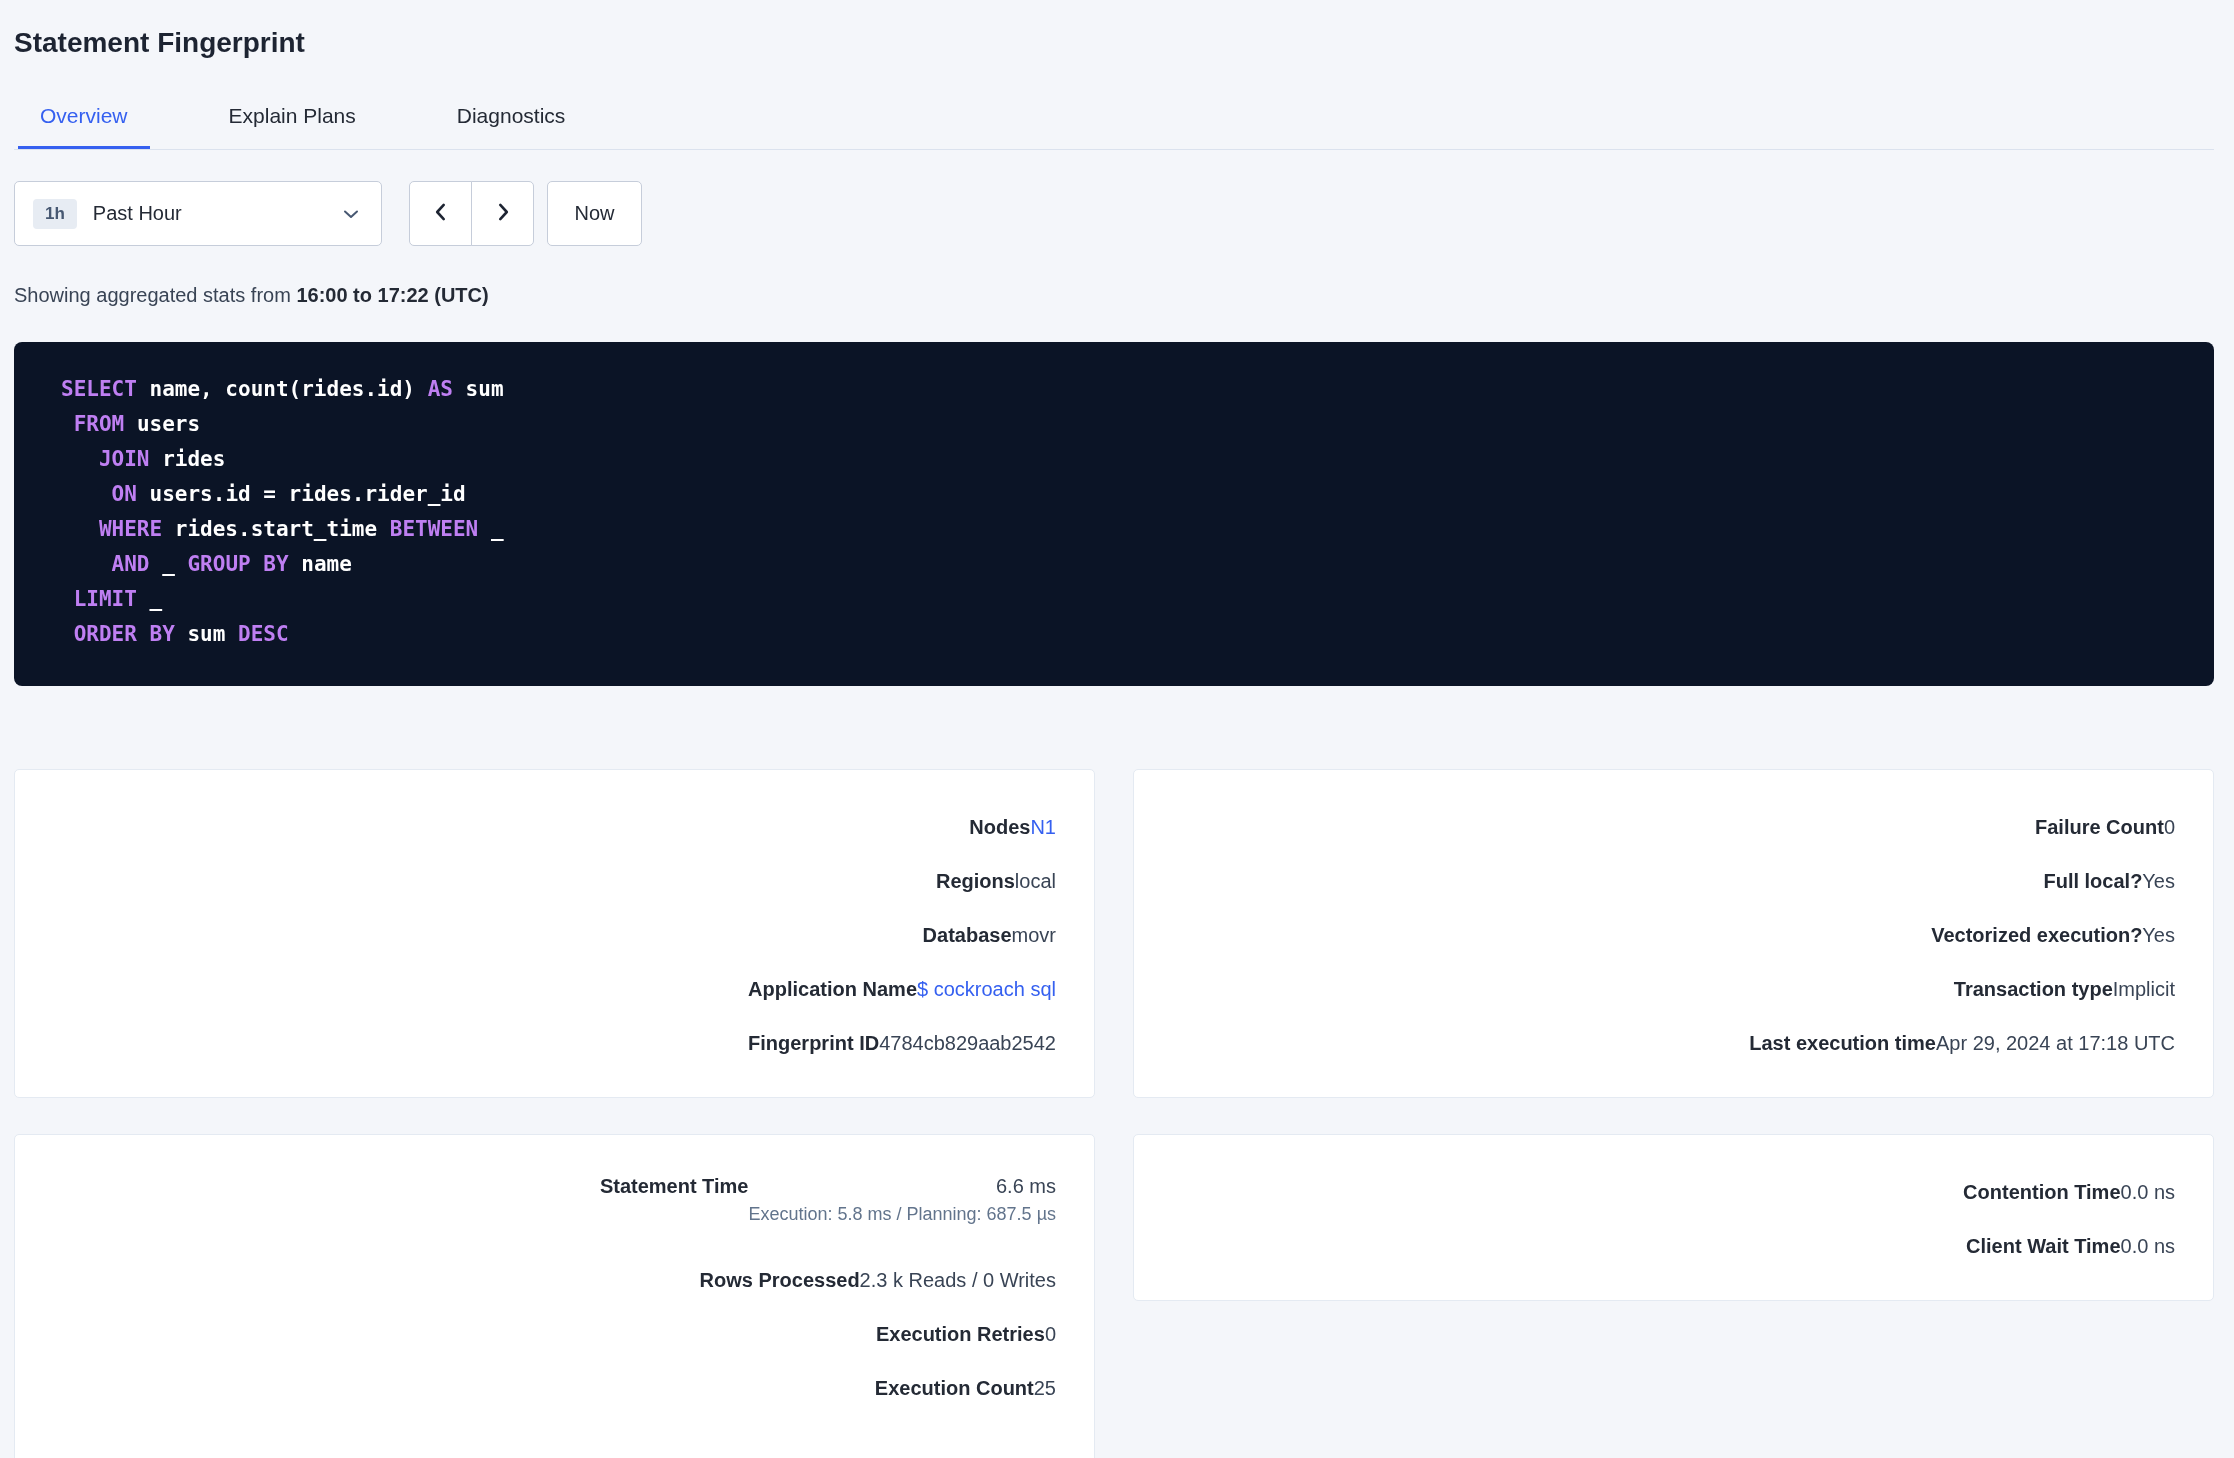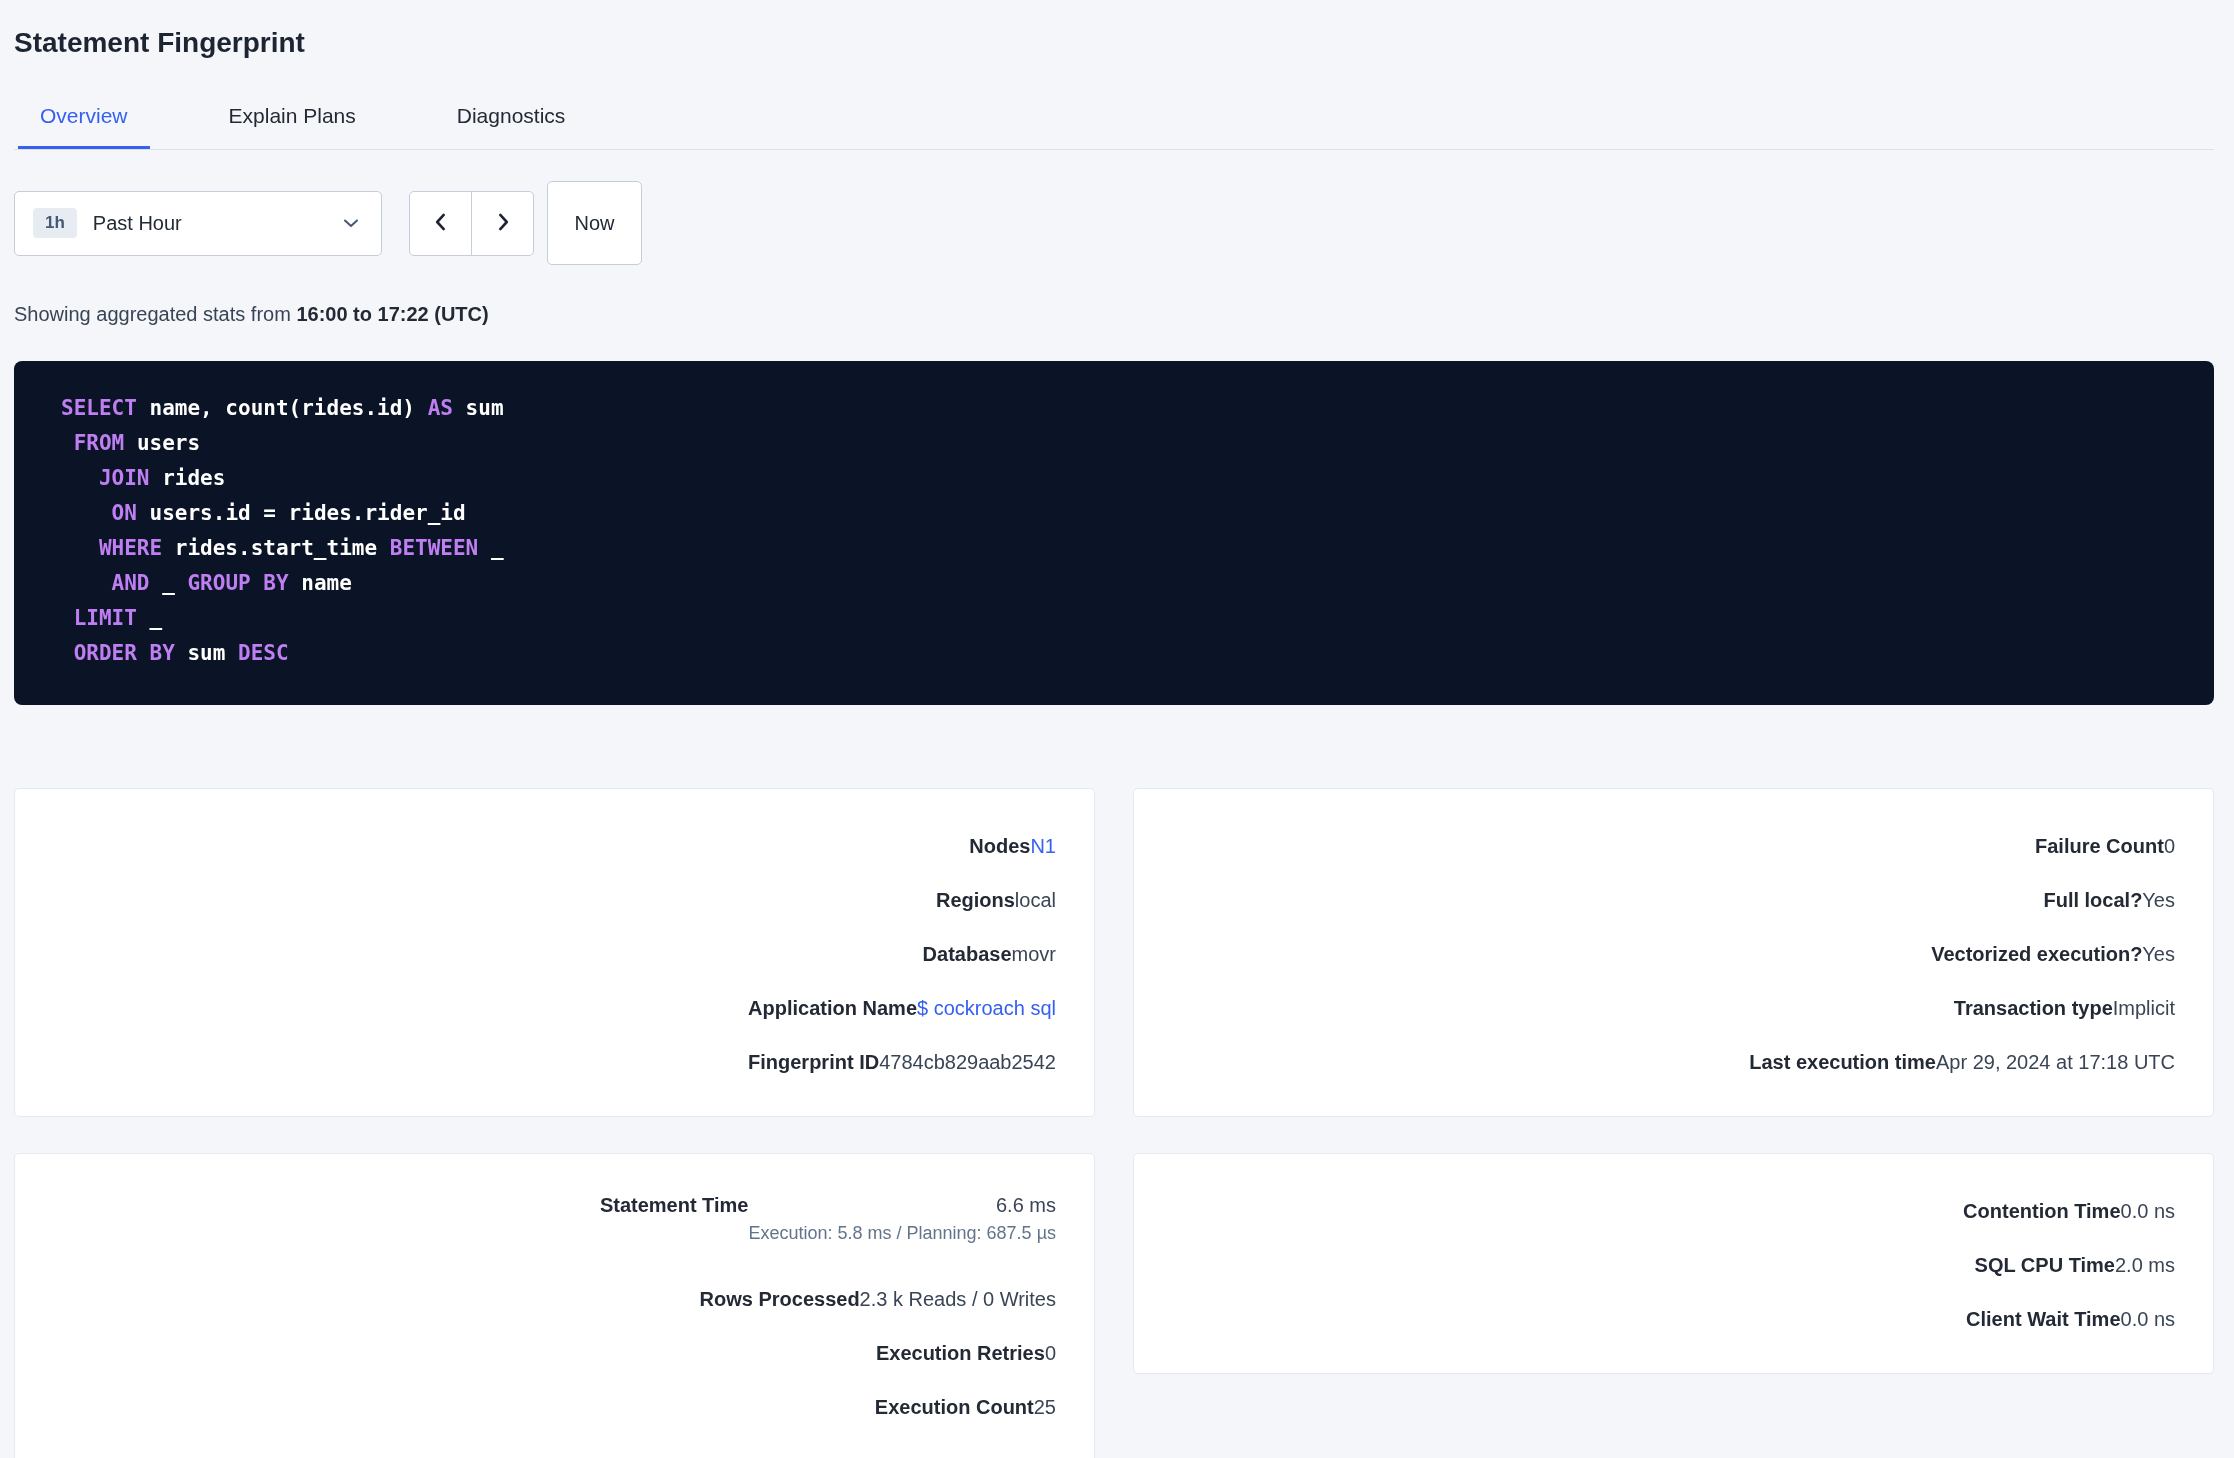--- a/index.html
+++ b/index.html
@@ -40,21 +40,21 @@
   .range-label { flex: 1; text-align: left; }
   .dd-caret { display: flex; align-items: center; }
   .arrow-group { display: flex; margin-right: 13px; }
   .arrow-group button {
     width: 63px; height: 65px; background: #ffffff; border: 1px solid #c6cdda;
     display: flex; align-items: center; justify-content: center; cursor: pointer;
   }
   .arrow-group button:first-child { border-radius: 5px 0 0 5px; }
   .arrow-group button:last-child { border-radius: 0 5px 5px 0; margin-left: -1px; }
   .now-btn {
-    width: 95px; height: 84px; background: #ffffff; border: 1px solid #c6cdda;
+    width: 95px; height: 65px; background: #ffffff; border: 1px solid #c6cdda;
     border-radius: 5px; font-family: inherit; font-size: 20px; color: #242a35; cursor: pointer;
   }
 
   
   .stats-line { margin-top: 36px; font-size: 20px; line-height: 26px; color: #394455; }
   .stats-line strong { color: #242a35; font-weight: bold; }
 
   
   .sql-box {
     margin-top: 34px; width: 2200px; background: #0b1426; border-radius: 8px;
@@ -240,26 +240,20 @@
         </div>
       </section>
     <section class="card">
         <div class="card-row">
           <span class="row-label">Contention Time</span>
           <span class="row-value-wrap">
             <span class="row-value">0.0 ns</span>
           </span>
         </div>
         <div class="card-row">
-          <span class="row-label">SQL CPU Time</span>
-          <span class="row-value-wrap">
-            <span class="row-value">2.0 ms</span>
-          </span>
-        </div>
-        <div class="card-row">
           <span class="row-label">Client Wait Time</span>
           <span class="row-value-wrap">
             <span class="row-value">0.0 ns</span>
           </span>
         </div>
       </section>
   </div>
 
 </div>
 

